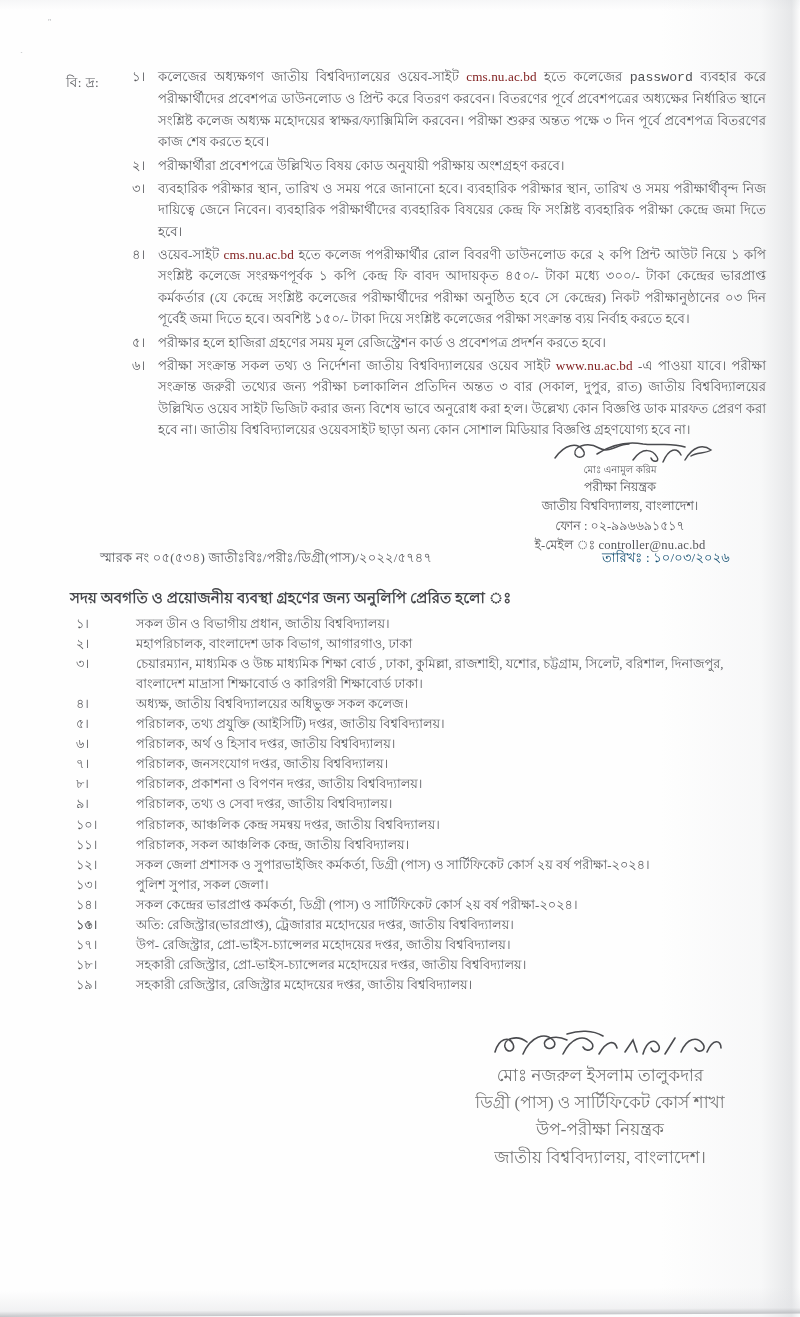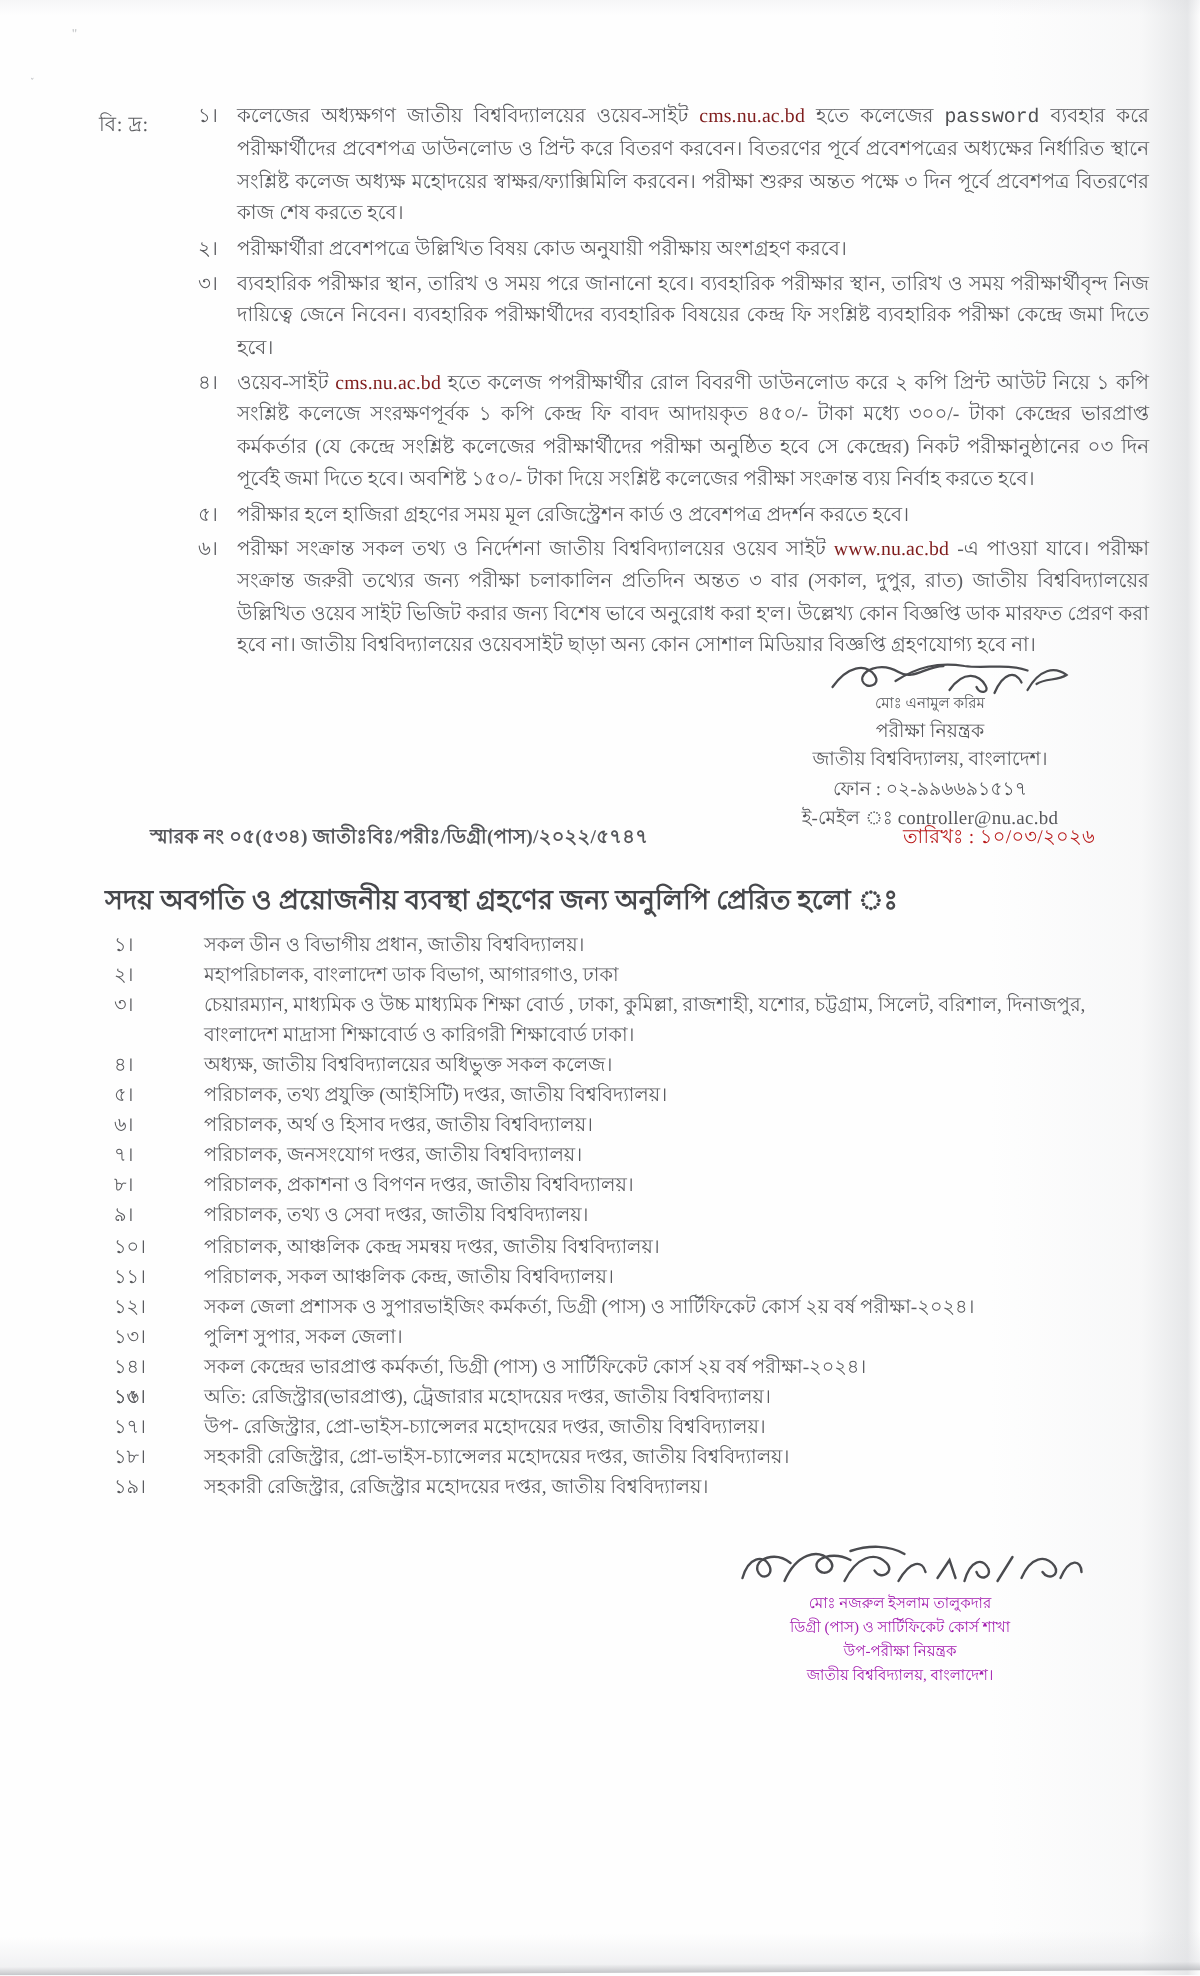--- a/index.html
+++ b/index.html
@@ -132,39 +132,38 @@
     left: 100px;
     top: 548px;
     width: 630px;
   }
   .memo-no {
     position: absolute;
     left: 0; top: 0;
     font-size: 13px;
     color: #57585c;
     letter-spacing: 0.2px;
-    font-weight: bold;
   }
   .memo-date {
     position: absolute;
     right: 0; top: 0;
     font-size: 13px;
-    color: #b91c1c;
+    color: #0c4a6e;
     letter-spacing: 0.2px;
   }
 
   
   .dist-block {
     position: absolute;
     left: 70px;
     top: 586px;
     width: 680px;
   }
   .dist-heading {
-    font-size: 18px;
+    font-size: 15px;
     font-weight: bold;
     color: #47484c;
     margin-bottom: 4px;
     letter-spacing: 0.1px;
   }
   .dist-list {
     margin: 0;
     padding: 0;
     list-style: none;
   }
@@ -193,22 +192,22 @@
     top: 1028px;
     width: 320px;
     text-align: center;
   }
   .sig2-scribble {
     position: relative;
     height: 34px;
   }
   .sig2-scribble svg { display: block; margin: 0 auto; }
   .sig2-line {
-    font-size: 10px;
-    color: #a21caf;
+    font-size: 17px;
+    color: #737373;
     line-height: 1.6;
   }
 </style>
 </head>
 <body>
 
 <div class="page">
 
   <div class="scan-edge-top"></div>
   <div class="scan-edge-right"></div>

